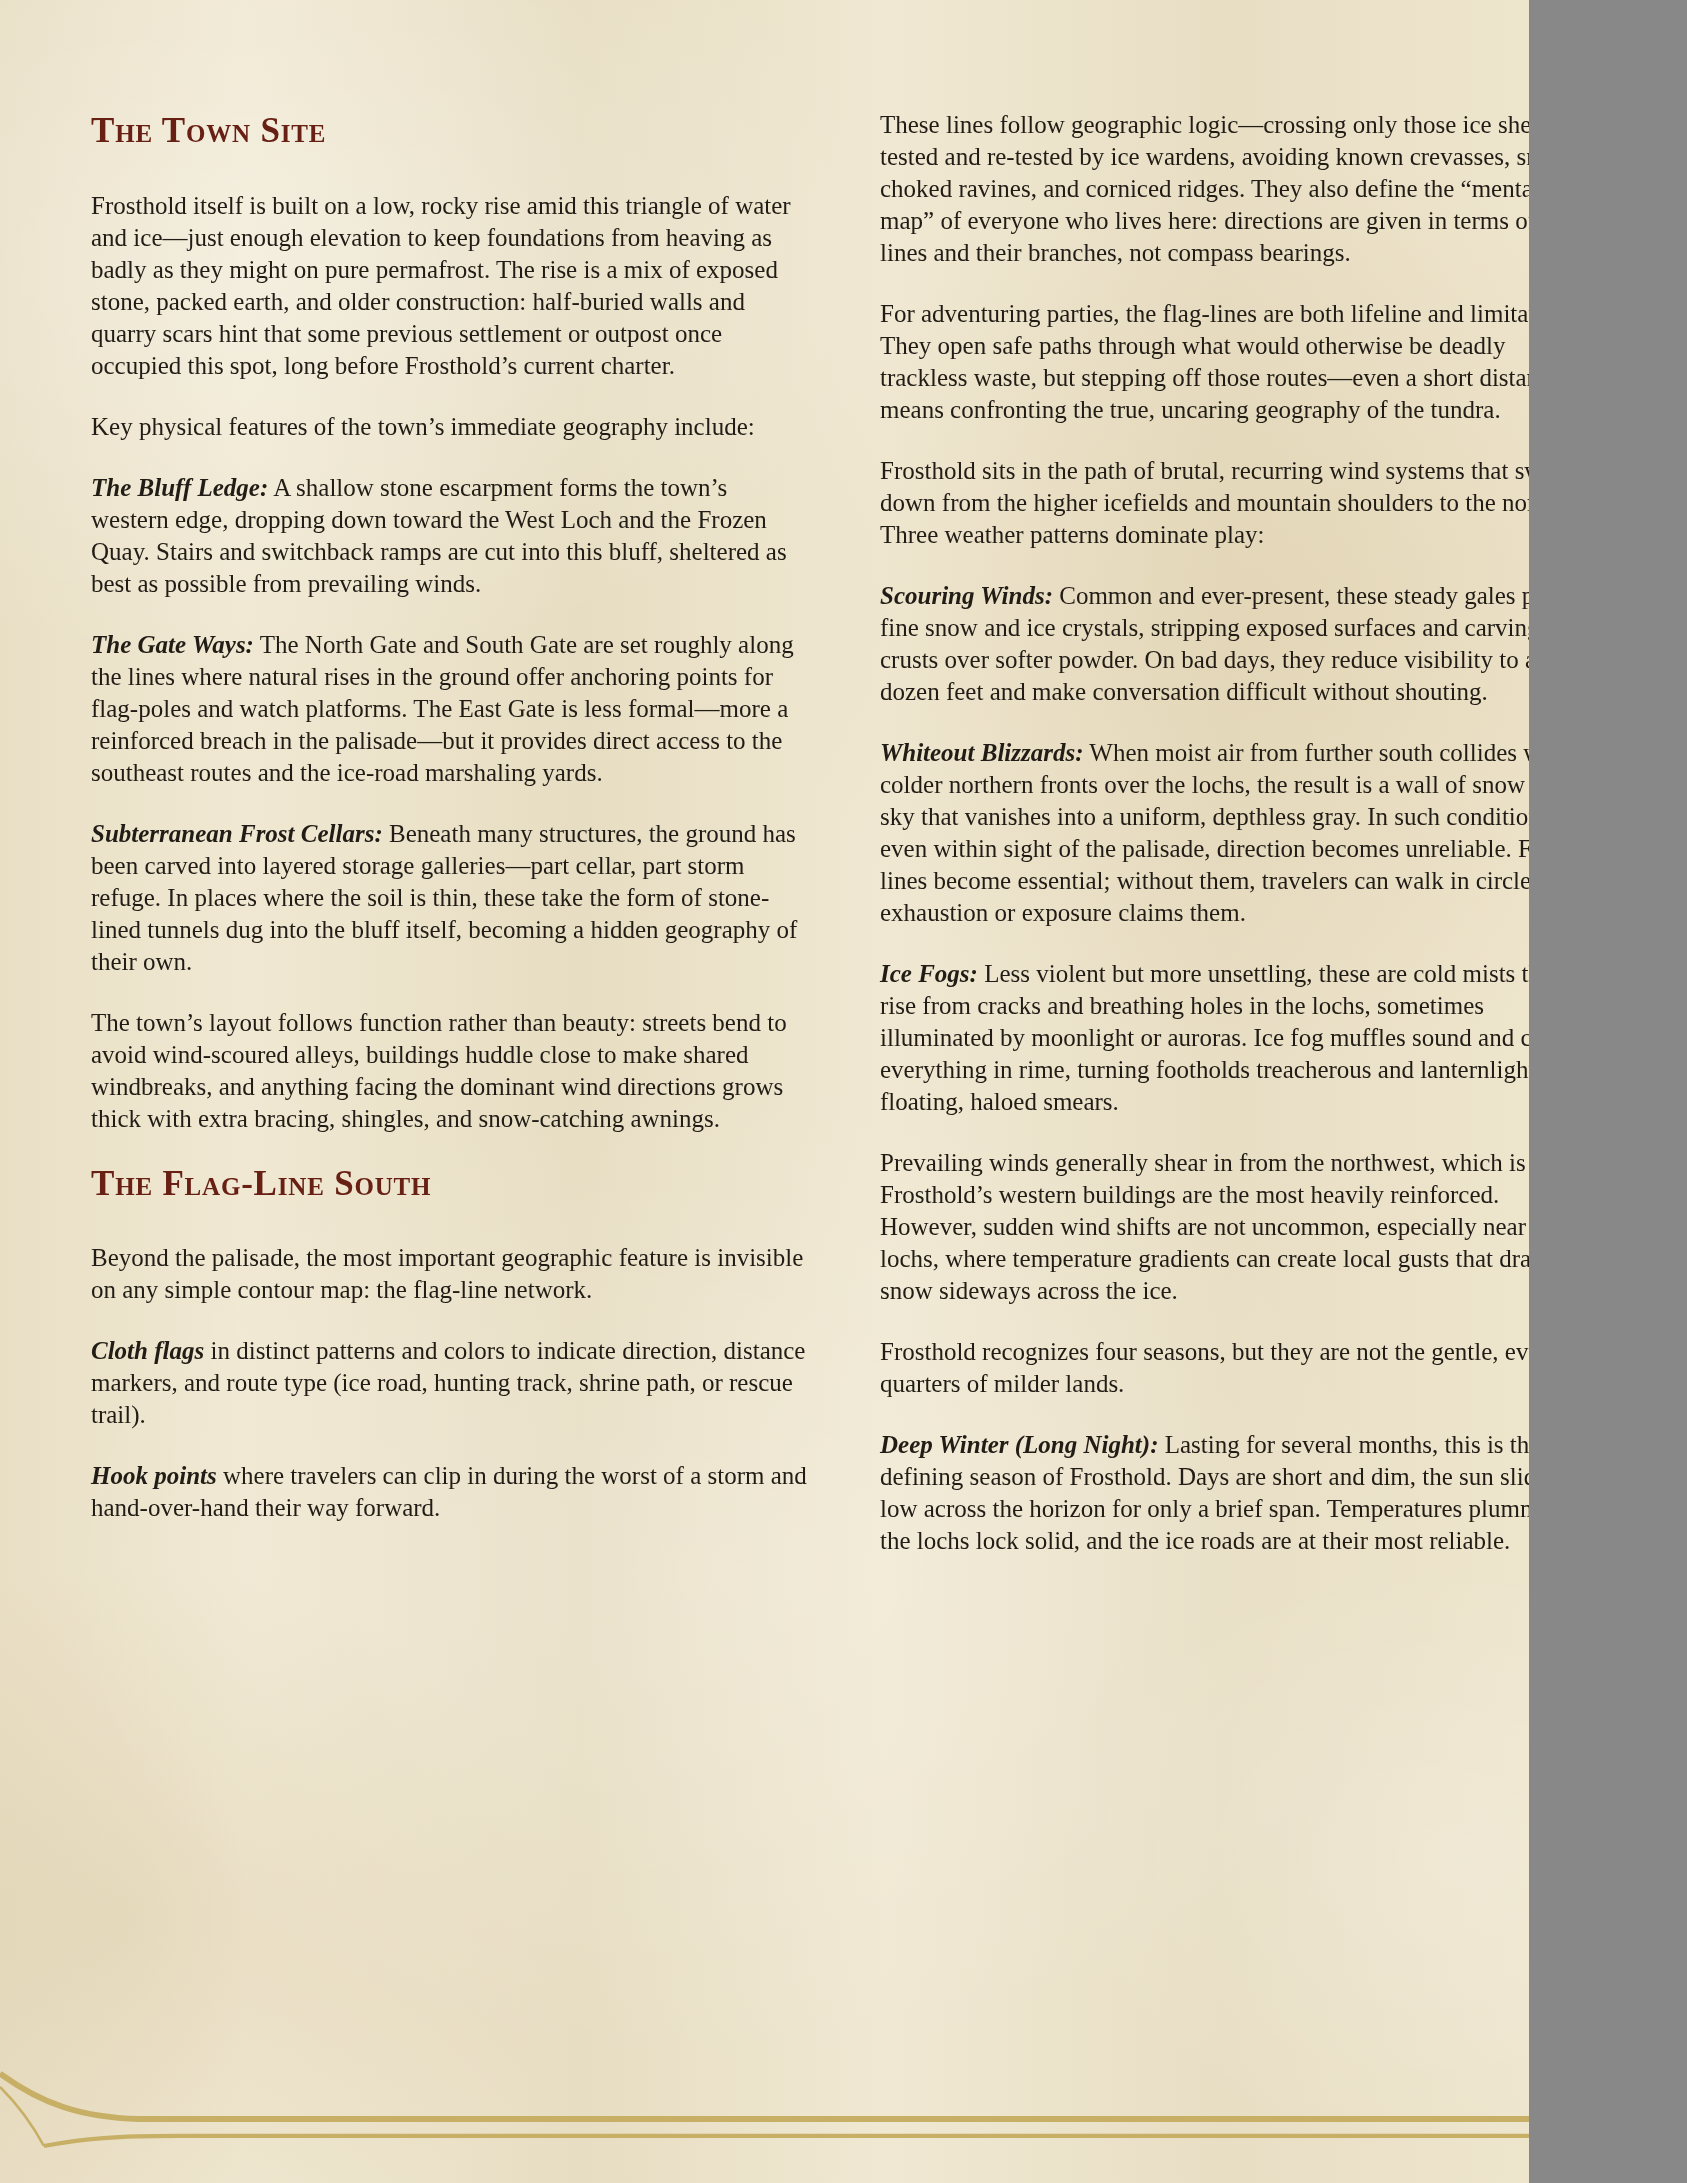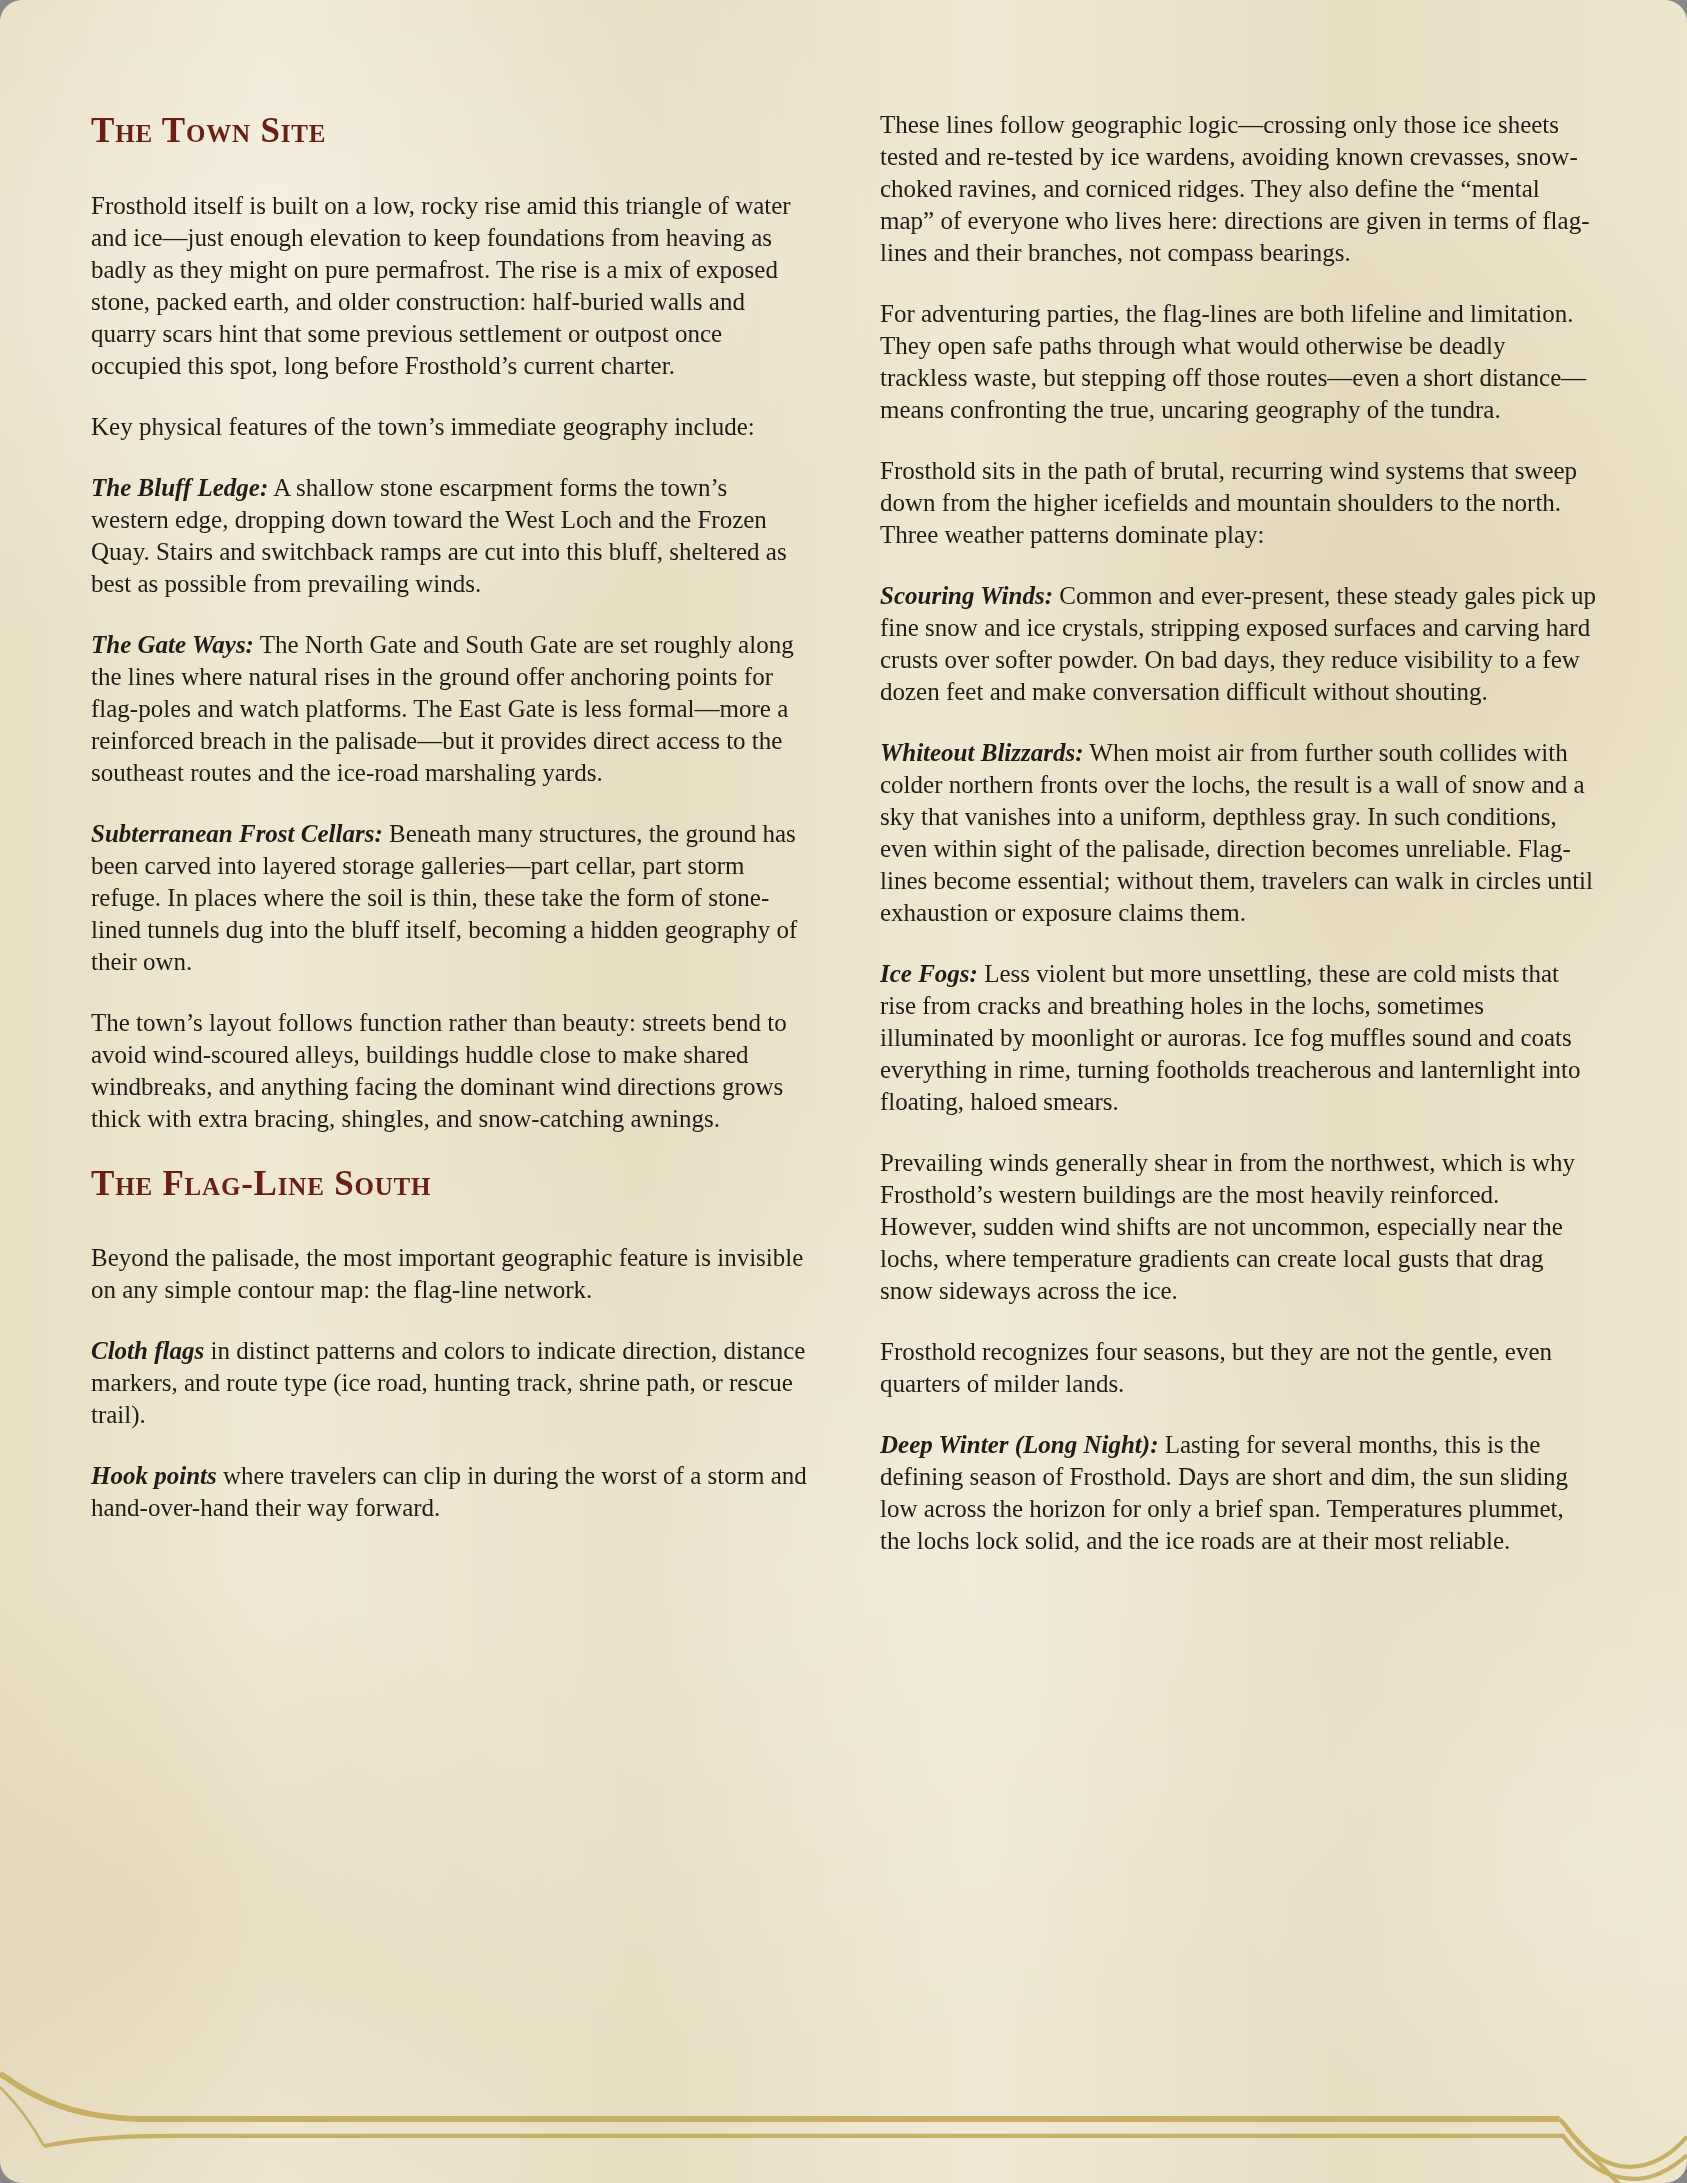--- a/index.html
+++ b/index.html
@@ -6,34 +6,33 @@
     margin: 0;
     padding: 0;
     background: #888;
   }
   .page {
     --parchment: #ECE3CB;
     --ink: #211C15;
     --heading: #682014;
     --ornament: #C8AF66;
     position: relative;
-    width: 1687px;
+    width: 1529px;
     height: 2183px;
     overflow: hidden;
     font-family: "Liberation Serif", serif;
     color: var(--ink);
     background-color: var(--parchment);
     background-image:
       radial-gradient(1012px 675px at 18% 12%, rgba(255,255,255,0.30), rgba(255,255,255,0) 62%),
       radial-gradient(844px 759px at 84% 28%, rgba(213,192,148,0.28), rgba(213,192,148,0) 60%),
       radial-gradient(1181px 844px at 48% 72%, rgba(255,255,255,0.20), rgba(255,255,255,0) 60%),
       radial-gradient(759px 591px at 8% 88%, rgba(208,187,144,0.26), rgba(208,187,144,0) 60%),
       radial-gradient(675px 506px at 95% 85%, rgba(255,255,255,0.18), rgba(255,255,255,0) 60%),
       linear-gradient(90deg, #e9dfc5 0%, #f0e8d2 16%, #e7ddc2 38%, #f0e8d2 58%, #e8dec4 80%, #eee5cd 100%);
-    border-radius: 22px;
   }
   .columns {
     position: absolute;
     top: 108px;
     left: 91px;
     width: 1507px;
     display: flex;
     gap: 71px;
     align-items: flex-start;
   }

